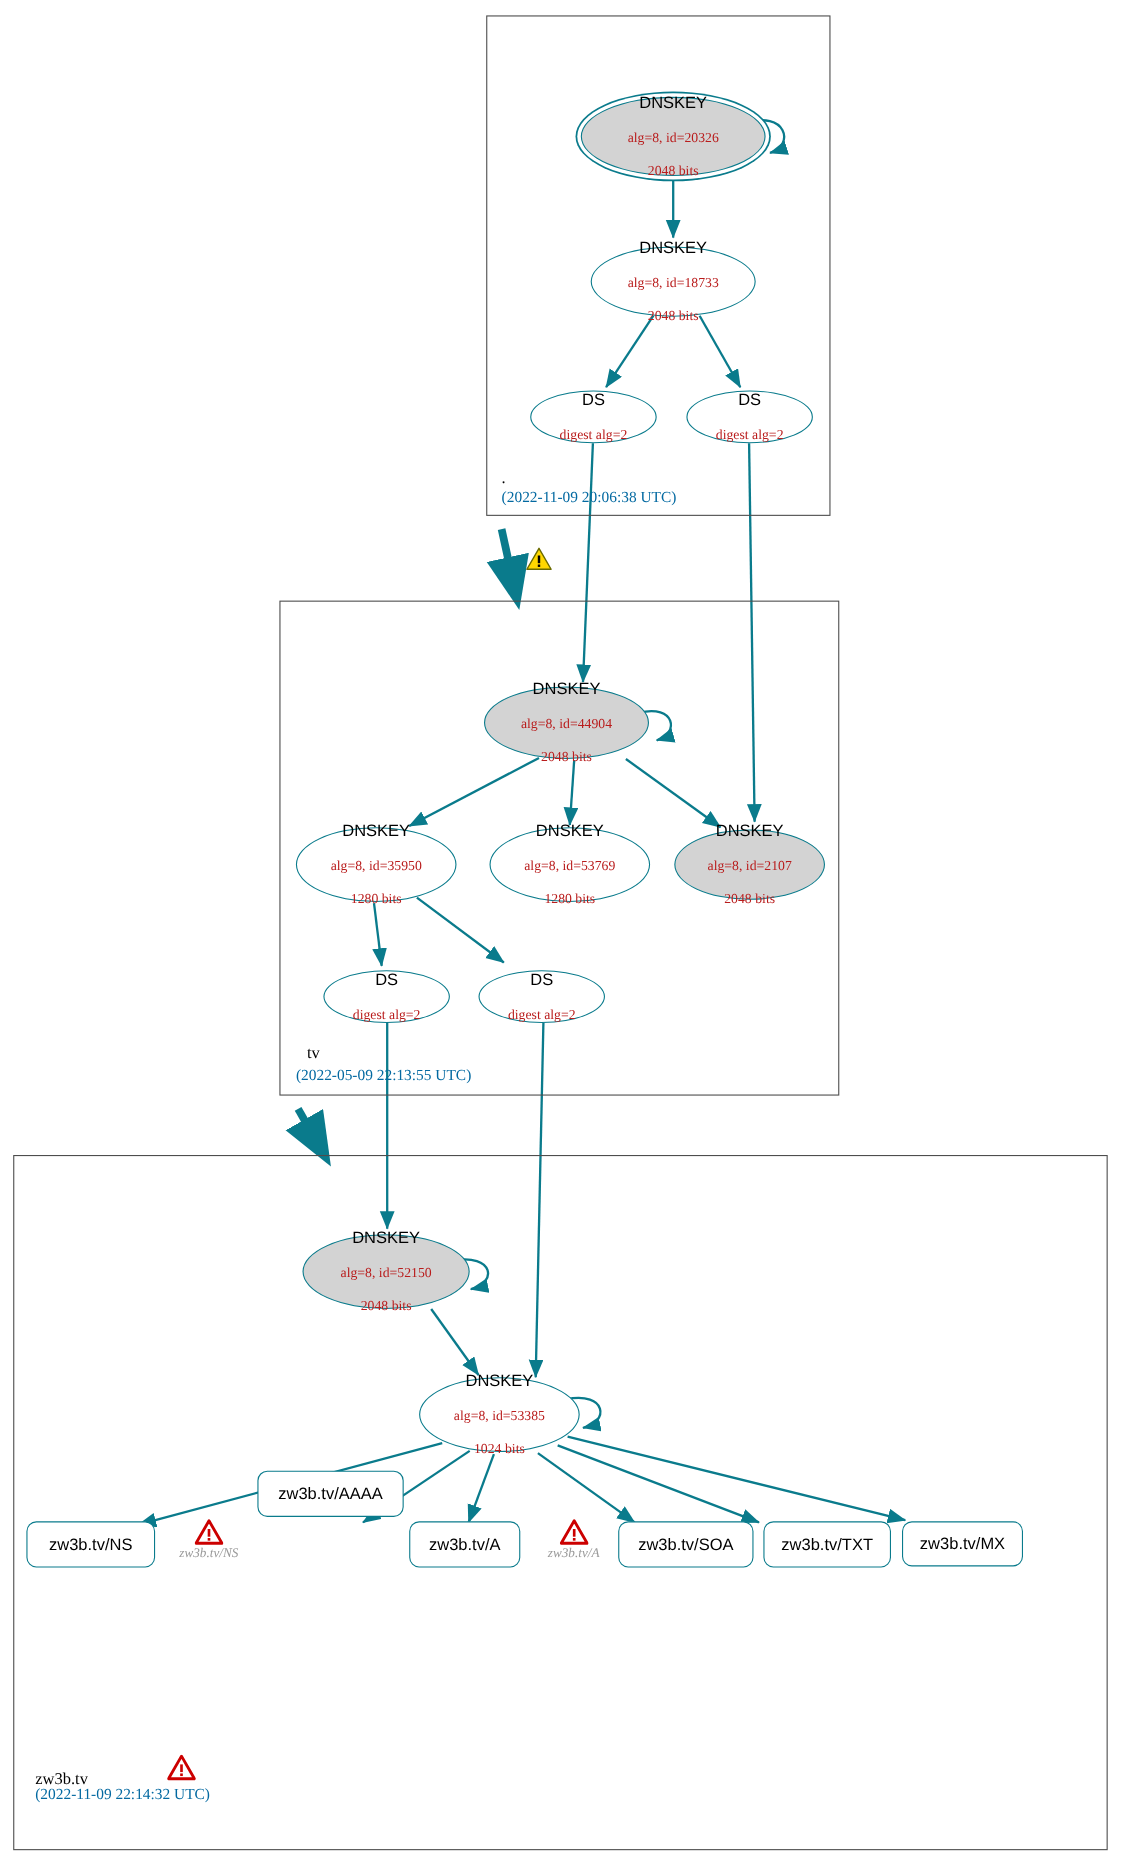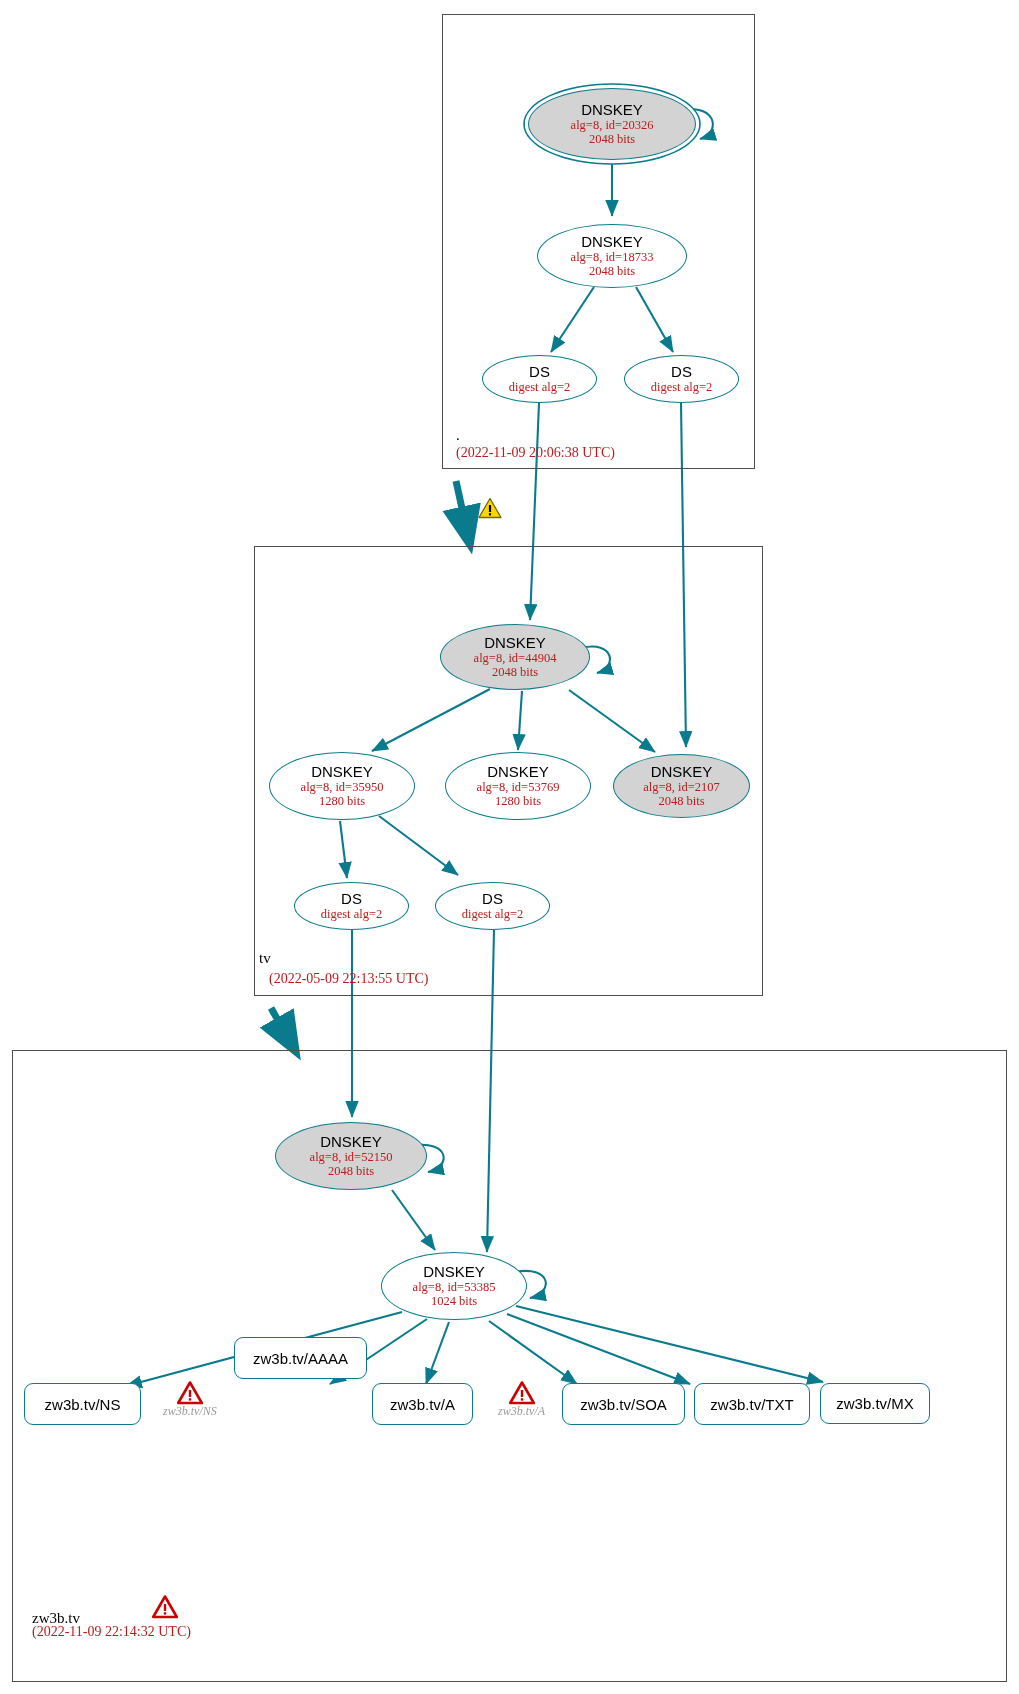--- a/index.html
+++ b/index.html
@@ -30,21 +30,21 @@
     position: absolute;
     font-family: "Liberation Serif", serif;
     font-size: 15px;
     color: #000000;
     white-space: nowrap;
   }
   .zone-time {
     position: absolute;
     font-family: "Liberation Serif", serif;
     font-size: 14px;
-    color: #b91c1c;
+    color: #0369a1;
     white-space: nowrap;
   }
 
   
   #edges {
     position: absolute;
     left: 0;
     top: 0;
     width: 1019px;
     height: 1694px;
@@ -57,20 +57,21 @@
     box-sizing: border-box;
     border: 1.6px solid #0a7b8c;
     border-radius: 50%;
     background: #ffffff;
     display: flex;
     flex-direction: column;
     align-items: center;
     justify-content: center;
     text-align: center;
     line-height: 1.12;
+    gap: 16px;
   }
   .node.secure-key {
     background: #d3d3d3;
   }
   .node.trust-anchor {
     box-shadow: 0 0 0 3.2px #ffffff, 0 0 0 4.8px #0a7b8c;
   }
   .node .t1 {
     font-family: "Liberation Sans", sans-serif;
     font-size: 15px;
@@ -207,21 +208,21 @@
 
   <div class="marker" style="left:478px; top:497px;">
     <svg width="24" height="22" viewBox="0 0 24 22">
       <path d="M12 1.5 L23 20.5 L1 20.5 Z" fill="#ffd700" stroke="#6b6b00" stroke-width="1.3" stroke-linejoin="round"></path>
       <rect x="10.9" y="8" width="2.2" height="7" fill="#000000"></rect>
       <rect x="10.9" y="16.2" width="2.2" height="2.2" fill="#000000"></rect>
     </svg>
   </div>
 
   <div class="zone-box" style="left:254px; top:546px; width:509px; height:450px;"></div>
-  <div class="zone-label" style="left:259px; top:950px;">tv</div>
+  <div class="zone-label" style="left:279px; top:950px;">tv</div>
   <div class="zone-time" style="left:269px; top:971px;">(2022-05-09 22:13:55 UTC)</div>
 
   <div class="node secure-key" style="left:440px; top:624px; width:150px; height:66px;">
     <span class="t1">DNSKEY</span>
     <span class="t2">alg=8, id=44904</span>
     <span class="t3">2048 bits</span>
   </div>
 
   <div class="node" style="left:269px; top:752px; width:146px; height:68px;">
     <span class="t1">DNSKEY</span>

